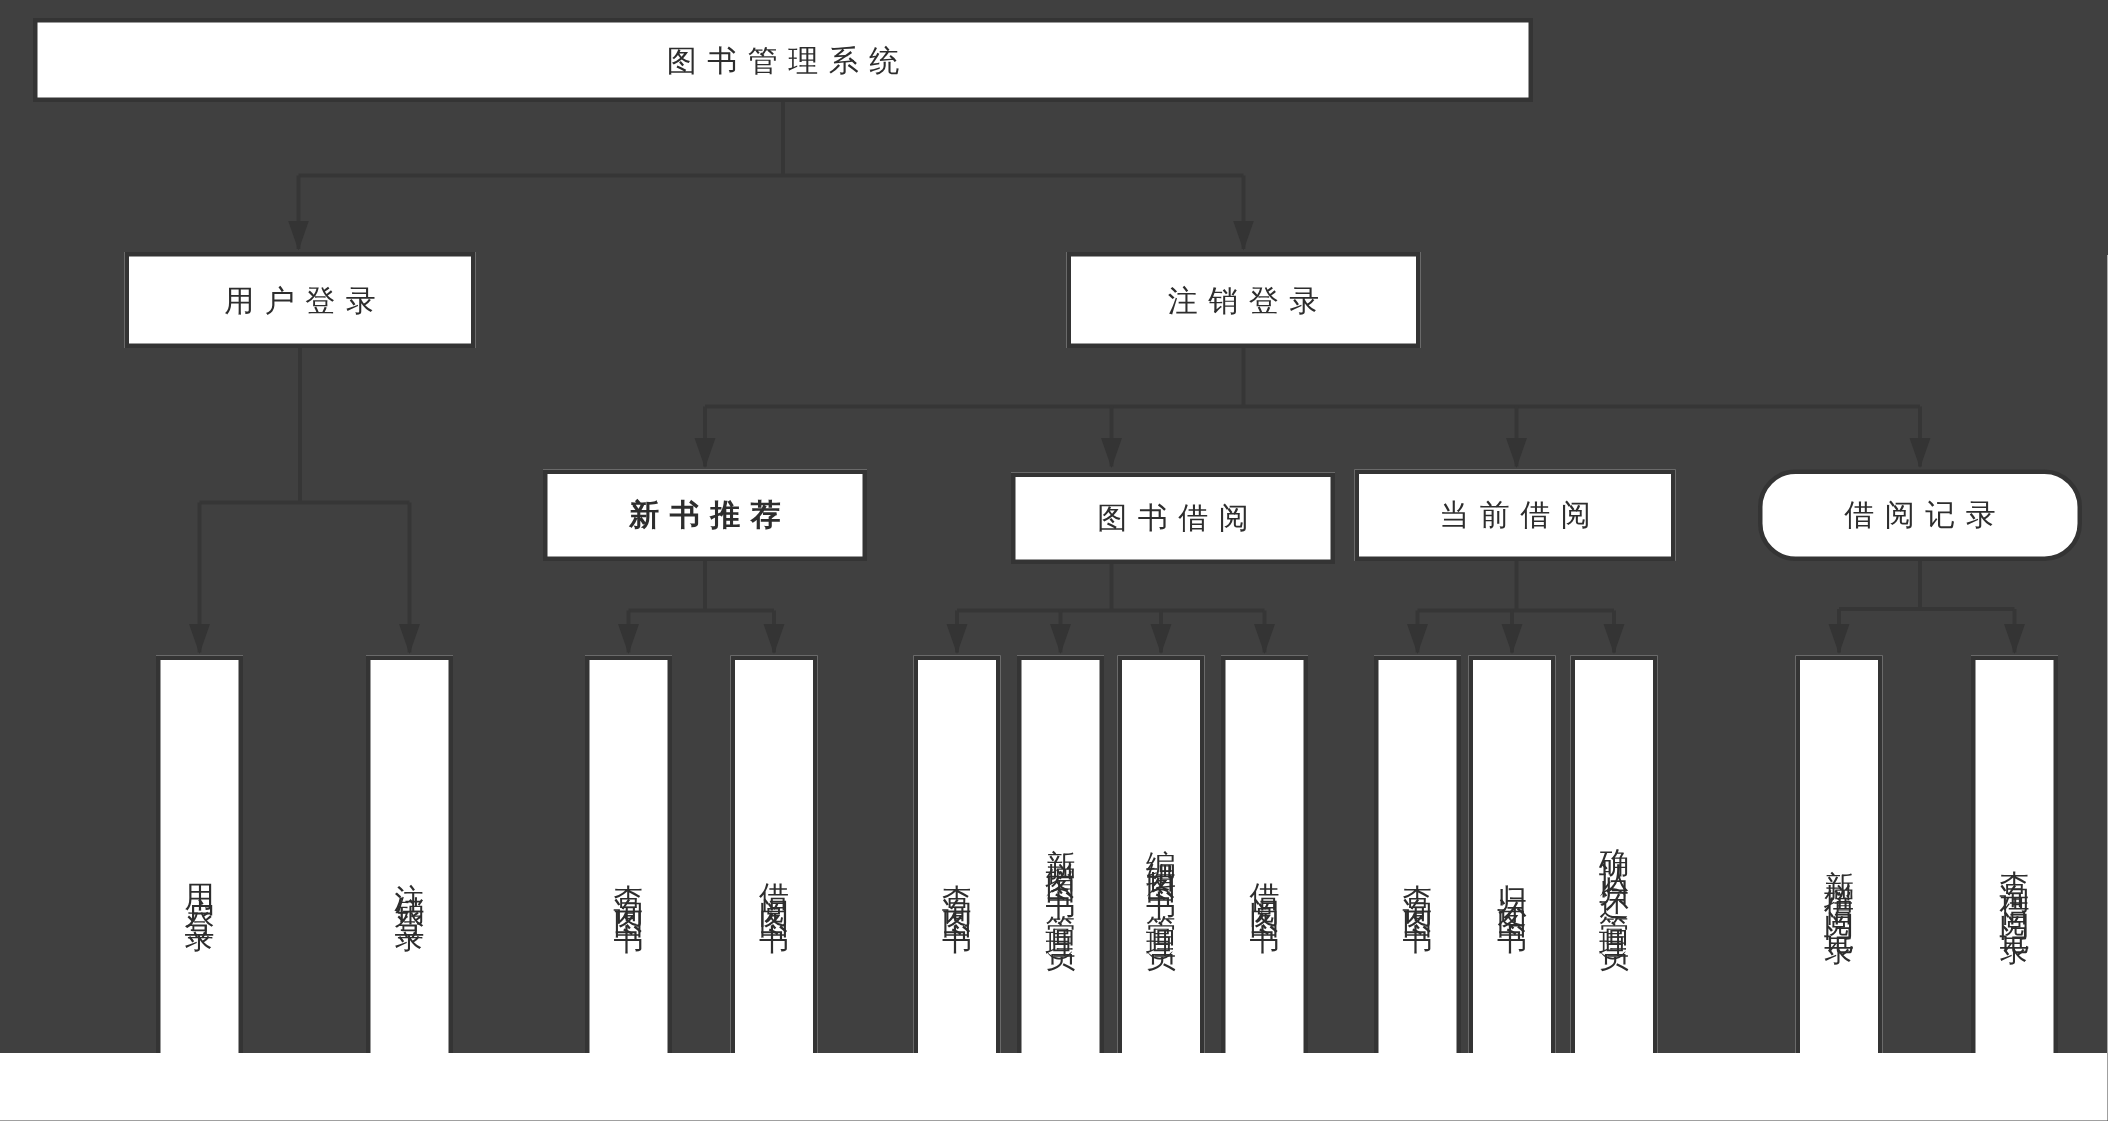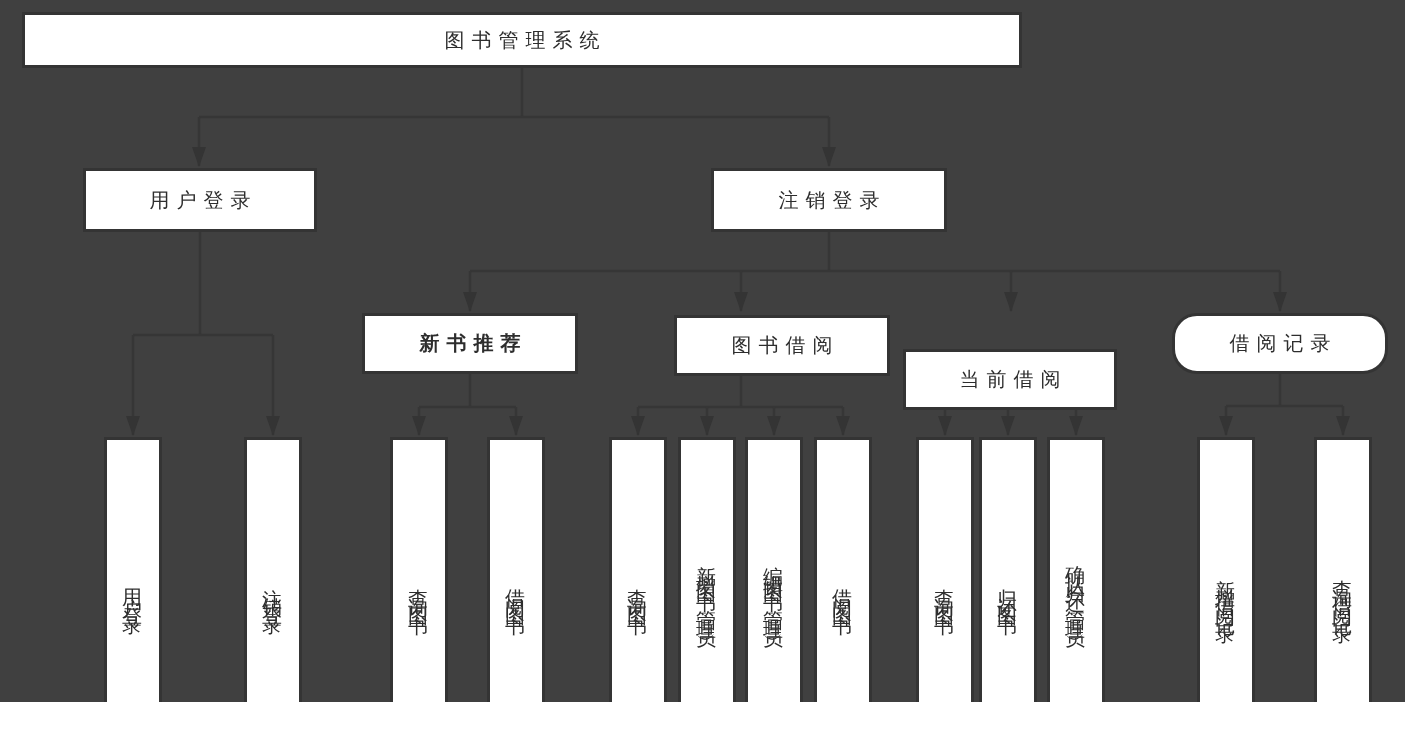--- a/index.html
+++ b/index.html
@@ -50,21 +50,21 @@
     letter-spacing: 9px;
     padding-top: 9px;
     white-space: nowrap;
   }
   
   .n-root { left: 22px;   top: 12px;  width: 1000px; height: 56px; }
   .n-l2a  { left: 83px;   top: 168px; width: 234px;  height: 64px; }
   .n-l2b  { left: 711px;  top: 168px; width: 236px;  height: 64px; }
   .n-l3a  { left: 362px;  top: 313px; width: 216px;  height: 61px; font-weight: bold; }
   .n-l3b  { left: 633px;  top: 315px; width: 216px;  height: 61px; margin-left: 41px; }
-  .n-l3c  { left: 903px;  top: 313px; width: 214px;  height: 61px; margin-top: 36px; }
+  .n-l3c  { left: 903px;  top: 313px; width: 214px;  height: 61px; }
   .n-l3d  { left: 1172px; top: 313px; width: 216px;  height: 61px; border-radius: 25px; }
   .box.v  { top: 437px; width: 58px; height: 298px; }
   .n-a1 { left: 104px; }
   .n-a2 { left: 244px; }
   .n-b1 { left: 390px; }
   .n-b2 { left: 487px; }
   .n-c1 { left: 609px; }
   .n-c2 { left: 678px; }
   .n-c3 { left: 745px; }
   .n-c4 { left: 814px; }

